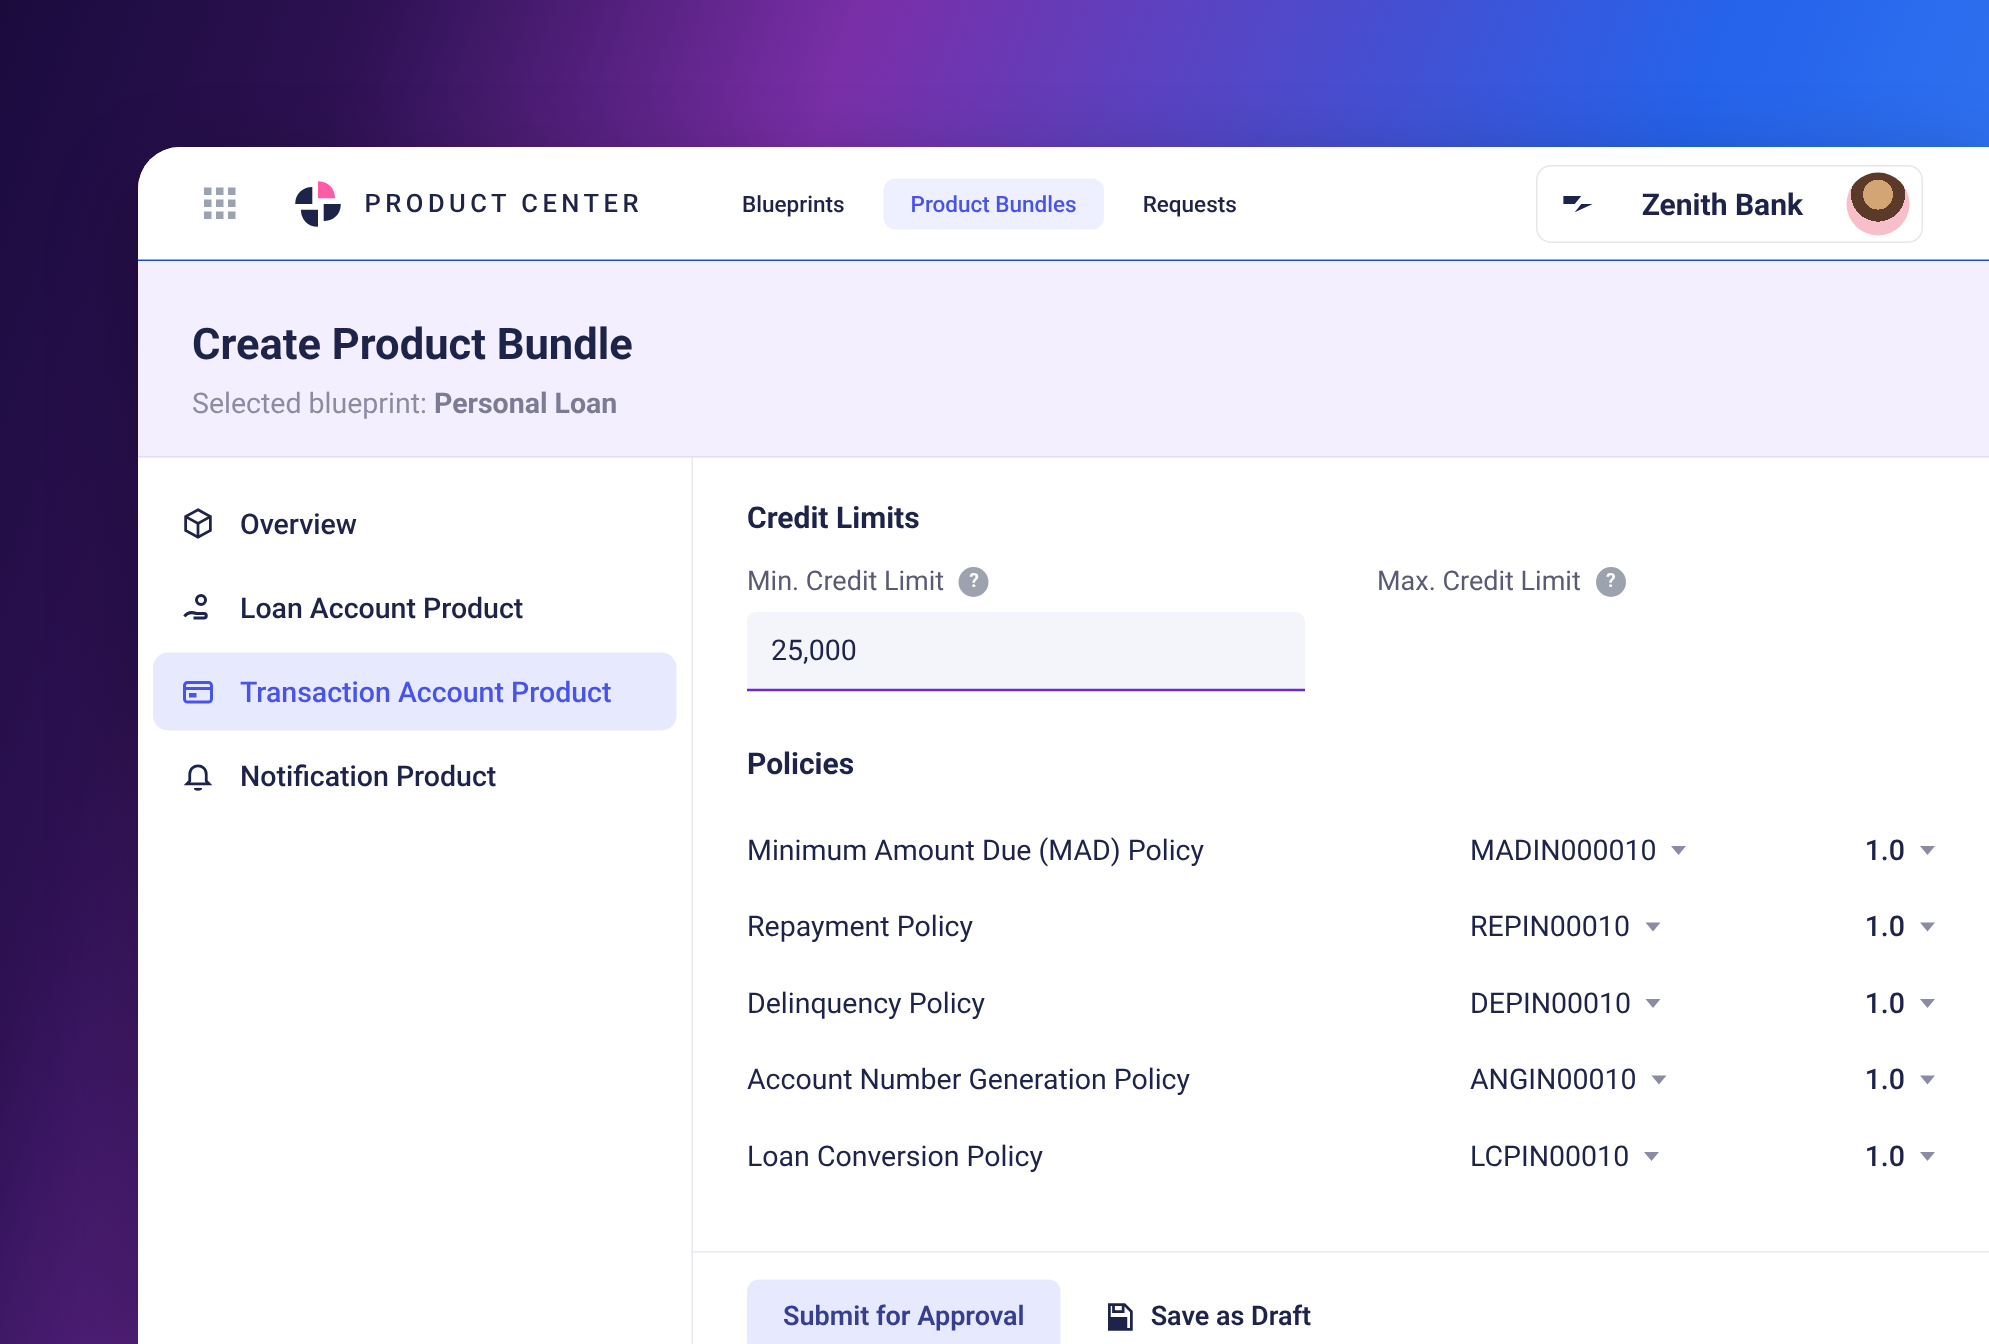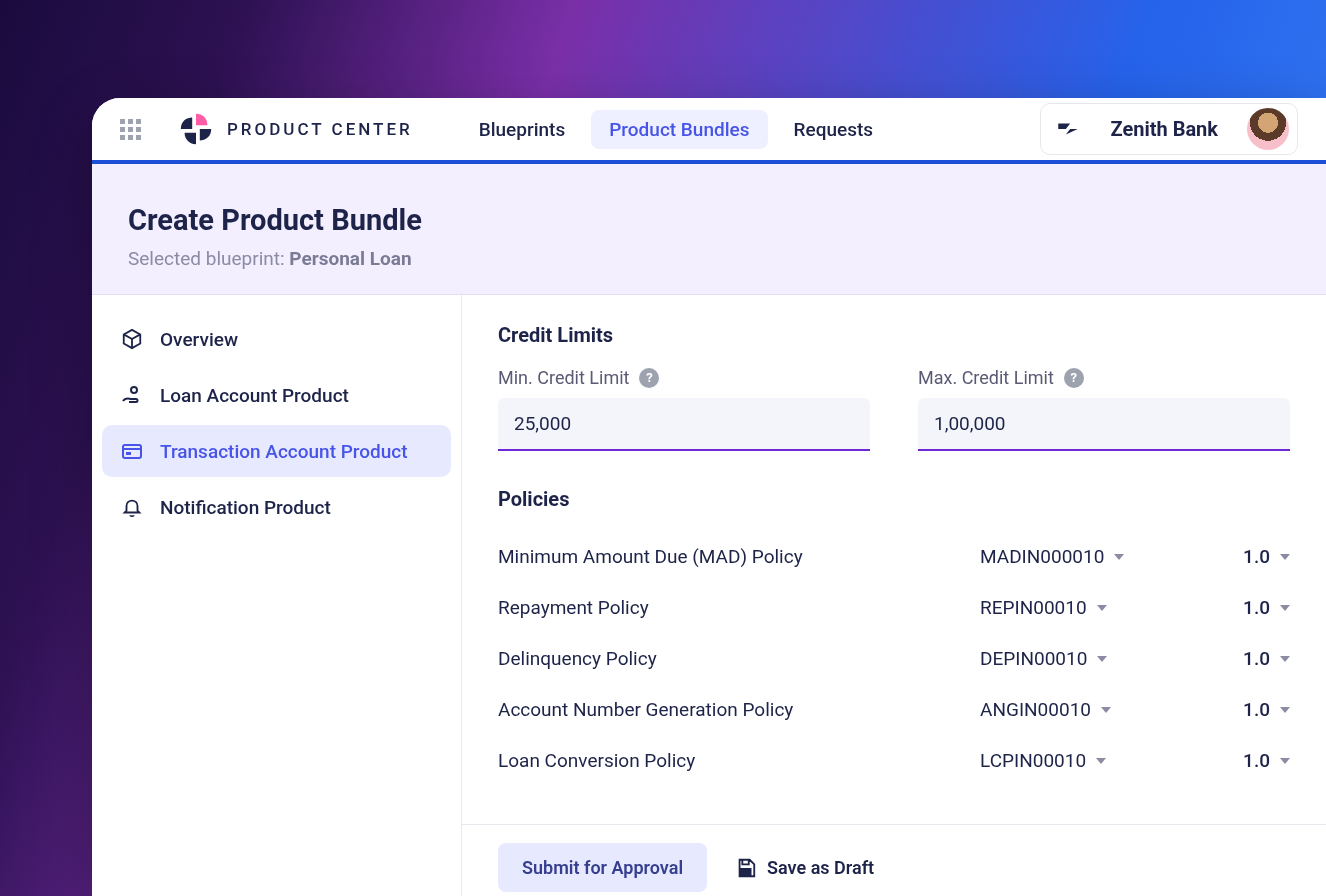--- a/index.html
+++ b/index.html
@@ -16,25 +16,25 @@
   top: 98px;
   left: 92px;
   right: 0;
   bottom: 0;
   background: #fff;
   border-top-left-radius: 28px;
   overflow: hidden;
   box-shadow: 0 20px 60px rgba(0,0,0,0.3);
 }
 .topbar {
-  height: 66px;
-  display: flex;
-  align-items: center;
-  padding: 0 28px;
-  border-bottom: 4px solid #1d4ed8;
+  height: 76px;
+  display: flex;
+  align-items: center;
+  padding: 0 44px;
+  border-bottom: 1px solid #1d4ed8;
   background: #fff;
 }
 .apps-grid-icon {
   display: grid;
   grid-template-columns: repeat(3, 5px);
   grid-template-rows: repeat(3, 5px);
   gap: 3px;
   margin-right: 36px;
   cursor: pointer;
 }
@@ -51,21 +51,21 @@
 .logo-mark { width: 38px; height: 38px; position: relative; }
 .logo-text {
   font-size: 17px;
   letter-spacing: 3px;
   color: #1e2449;
   font-weight: 500;
 }
 .nav-tabs { display: flex; gap: 8px; }
 .nav-tab {
   padding: 8px 18px;
-  font-size: 19px;
+  font-size: 15px;
   color: #1e2449;
   border-radius: 8px;
   cursor: pointer;
   font-weight: 500;
   text-align: center;
 }
 .nav-tab.active {
   background: #eef0ff;
   color: #4854e8;
 }
@@ -330,21 +330,20 @@
               <span>Min. Credit Limit</span>
               <span class="help-icon">?</span>
             </div>
             <input class="input" value="25,000" style="">
           </div>
           <div class="field">
             <div class="field-label">
               <span>Max. Credit Limit</span>
               <span class="help-icon">?</span>
             </div>
-            <input class="input" value="1,00,000" style="">
           </div>
         </div>
 
         <div class="section-title">Policies</div>
         <div class="policies">
           <div class="policy-row">
             <div class="policy-name">Minimum Amount Due (MAD) Policy</div>
             <div class="policy-code">
                 <span>MADIN000010</span>
                 <span class="caret"></span>

